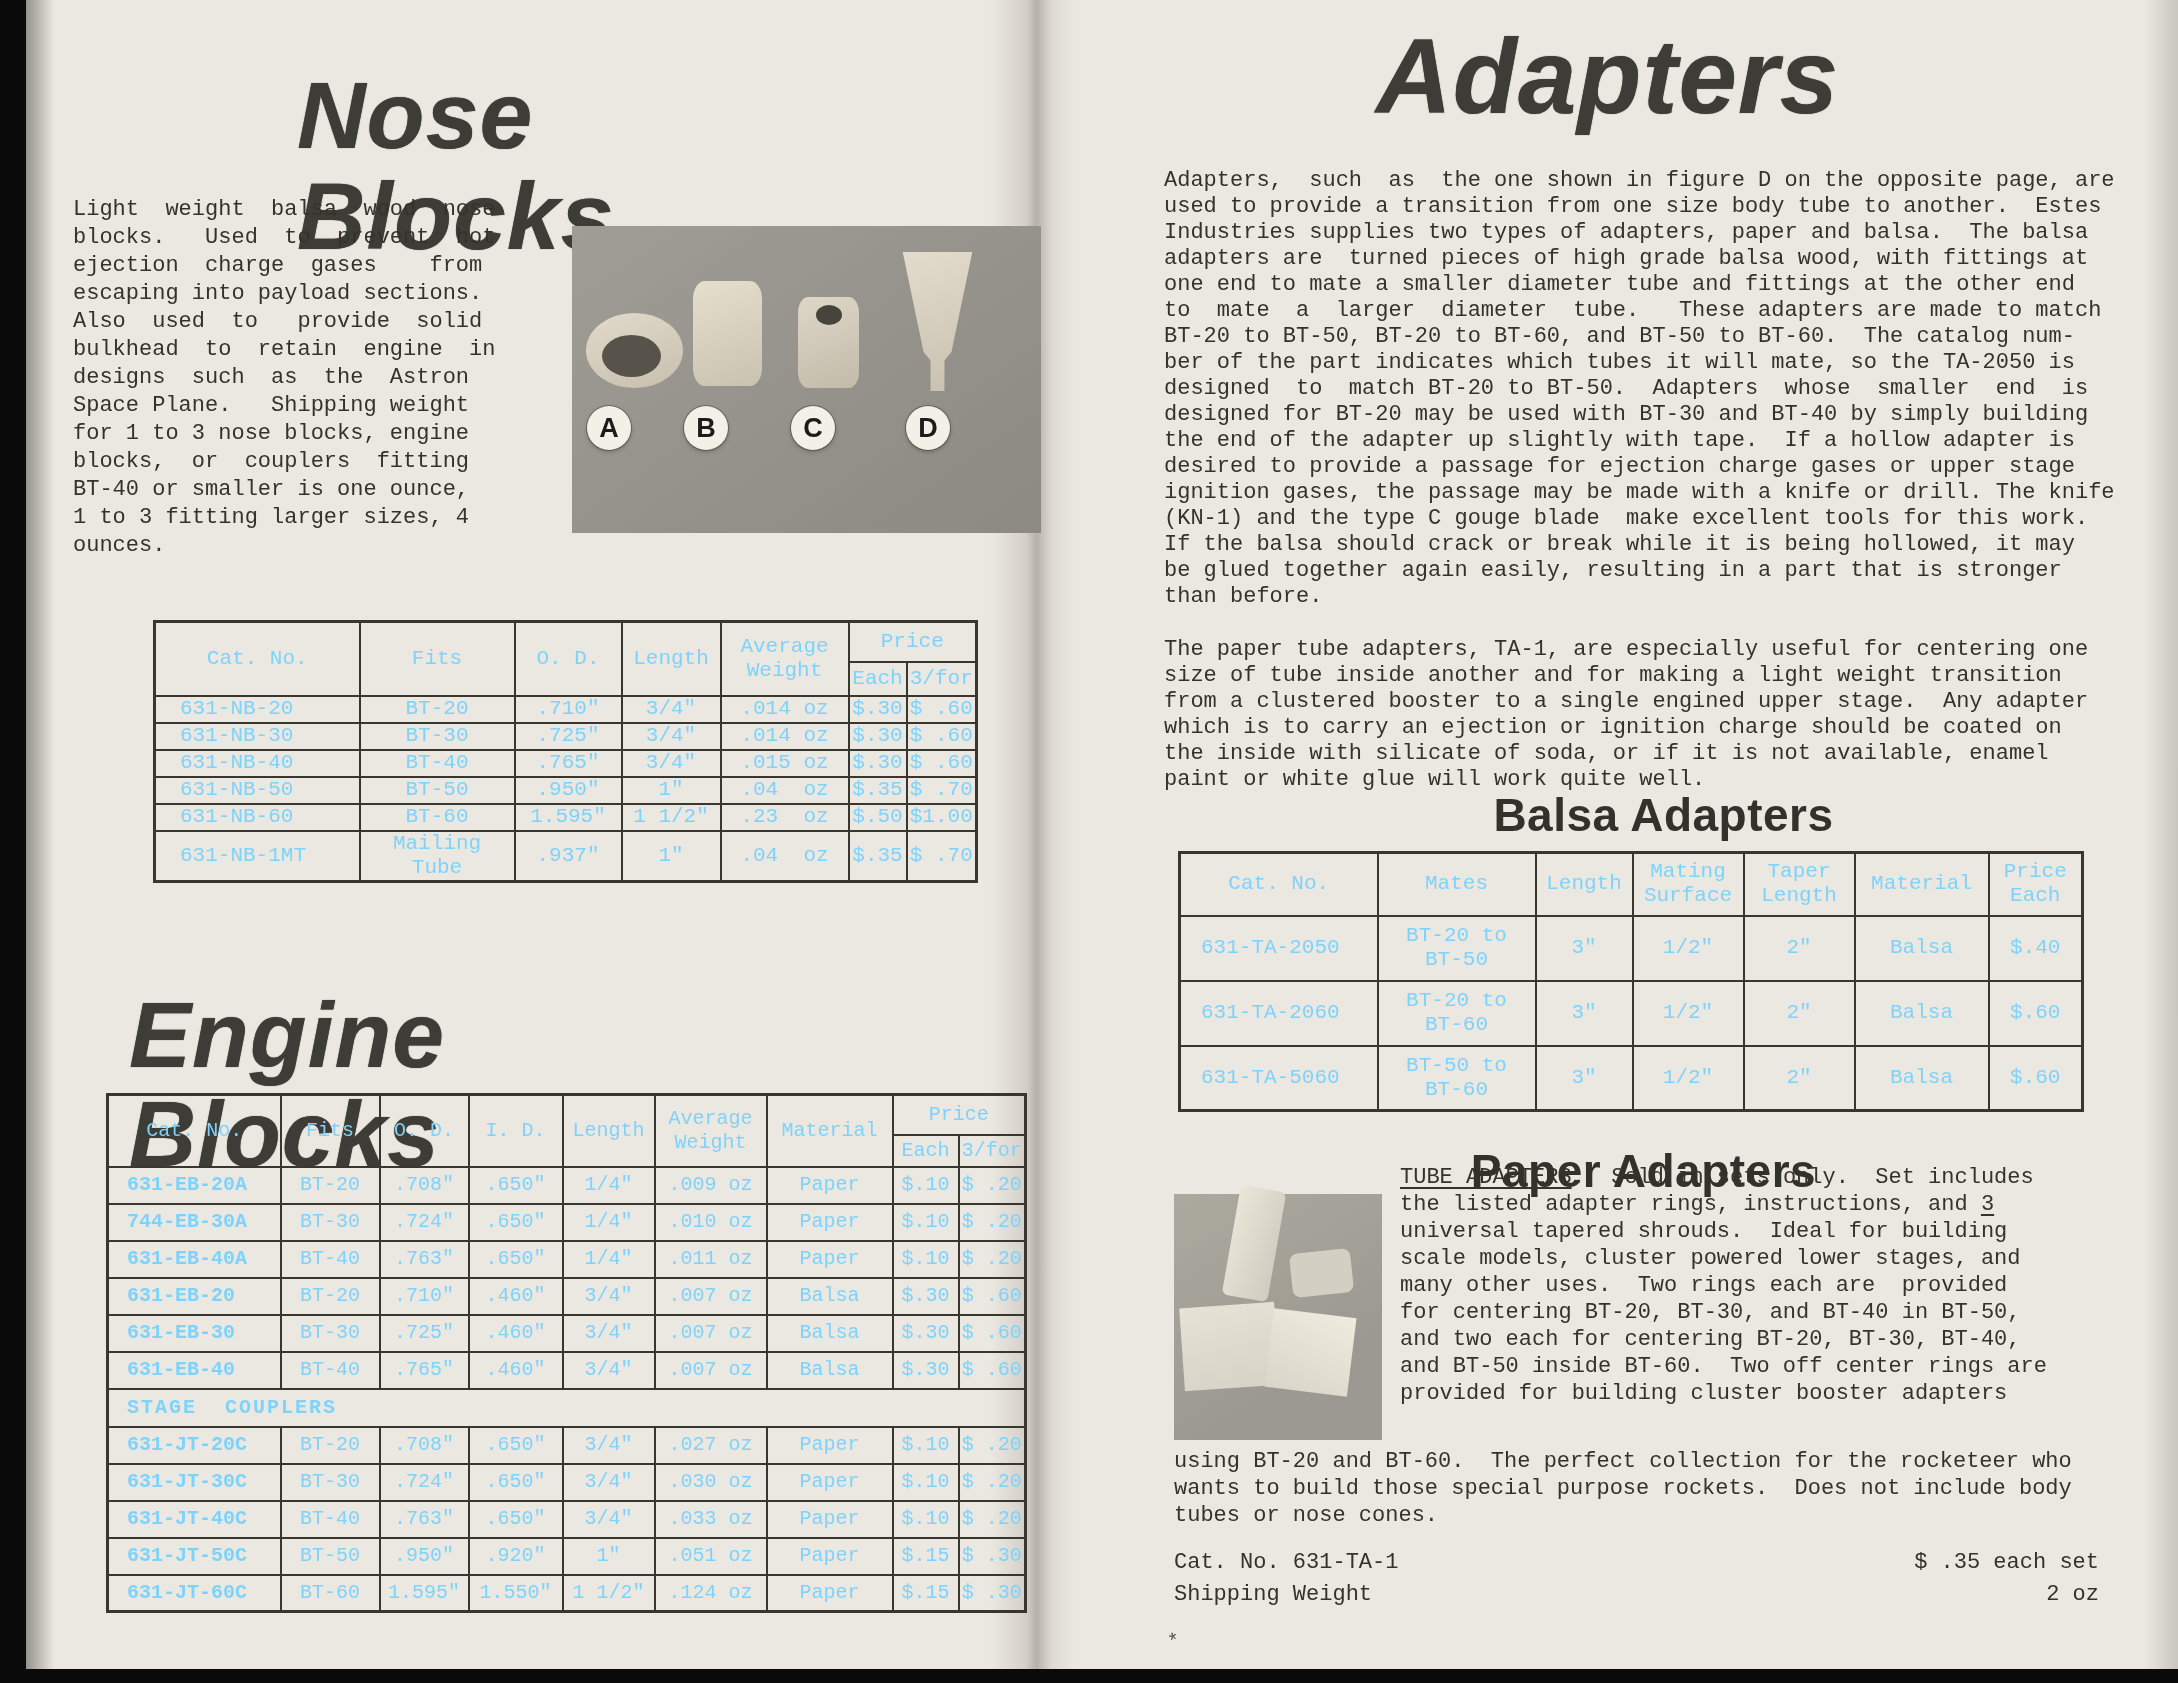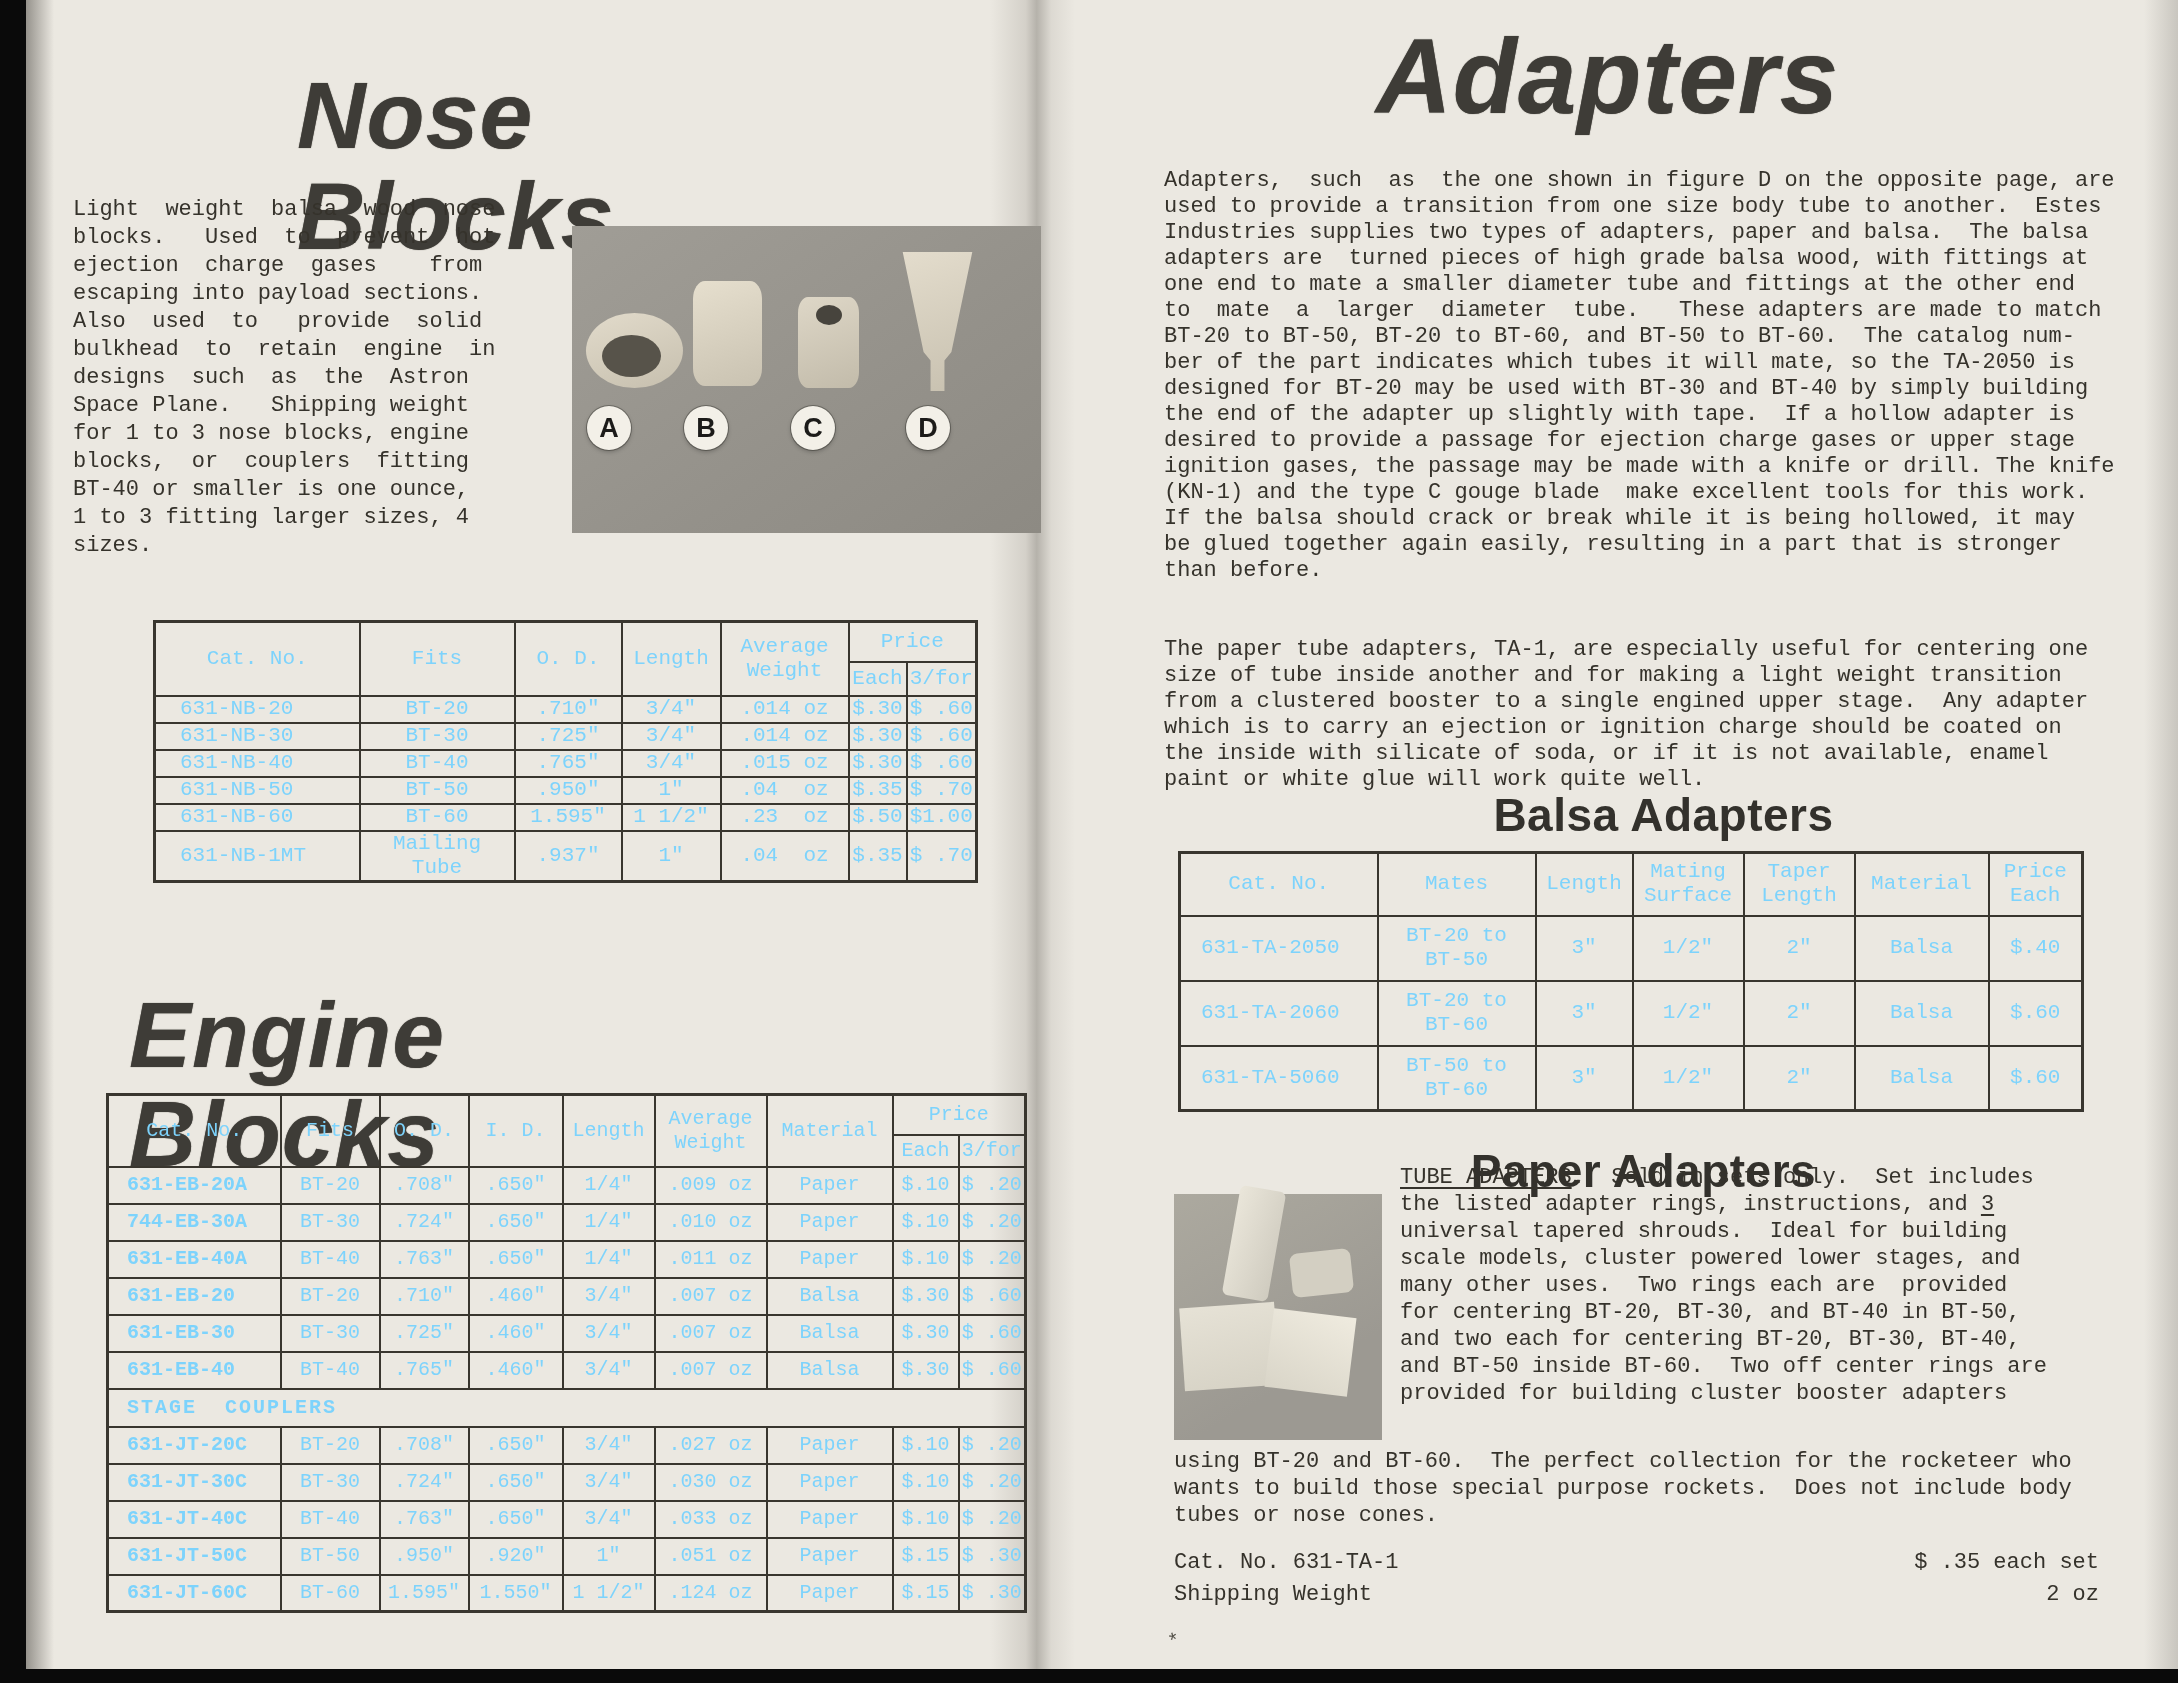--- a/index.html
+++ b/index.html
@@ -83,21 +83,21 @@
       <div class="tl">ejection  charge  gases    from</div>
       <div class="tl">escaping into payload sections.</div>
       <div class="tl">Also  used  to   provide  solid</div>
       <div class="tl">bulkhead  to  retain  engine  in</div>
       <div class="tl">designs  such  as  the  Astron</div>
       <div class="tl">Space Plane.   Shipping weight</div>
       <div class="tl">for 1 to 3 nose blocks, engine</div>
       <div class="tl">blocks,  or  couplers  fitting</div>
       <div class="tl">BT-40 or smaller is one ounce,</div>
       <div class="tl">1 to 3 fitting larger sizes, 4</div>
-      <div class="tl">sizes.</div>
+      <div class="tl">ounces.</div>
     </div>
 
   <div class="photo" style="left:572px; top:226px; width:469px; height:307px;">
     <div class="obj" style="left:14px; top:87px; width:97px; height:75px; border-radius:50%;
                 background:linear-gradient(160deg,#e2dbcb,#c6bfae);">
       <div style="position:absolute; left:16px; top:22px; width:59px; height:42px; border-radius:50%; background:#57534a;"></div>
     </div>
     <div class="obj" style="left:121px; top:55px; width:69px; height:105px; border-radius:12px/18px;
                 background:linear-gradient(160deg,#e6dfce,#c9c2b1);"></div>
     <div class="obj" style="left:226px; top:71px; width:61px; height:91px; border-radius:10px/16px;
@@ -364,20 +364,21 @@
 
   <div class="para" style="left:1164px; top:168px; line-height:26px;">
       <div class="tl">Adapters,  such  as  the one shown in figure D on the opposite page, are</div>
       <div class="tl">used to provide a transition from one size body tube to another.  Estes</div>
       <div class="tl">Industries supplies two types of adapters, paper and balsa.  The balsa</div>
       <div class="tl">adapters are  turned pieces of high grade balsa wood, with fittings at</div>
       <div class="tl">one end to mate a smaller diameter tube and fittings at the other end</div>
       <div class="tl">to  mate  a  larger  diameter  tube.   These adapters are made to match</div>
       <div class="tl">BT-20 to BT-50, BT-20 to BT-60, and BT-50 to BT-60.  The catalog num-</div>
       <div class="tl">ber of the part indicates which tubes it will mate, so the TA-2050 is</div>
+      <div class="tl">designed  to  match BT-20 to BT-50.  Adapters  whose  smaller  end  is</div>
       <div class="tl">designed for BT-20 may be used with BT-30 and BT-40 by simply building</div>
       <div class="tl">the end of the adapter up slightly with tape.  If a hollow adapter is</div>
       <div class="tl">desired to provide a passage for ejection charge gases or upper stage</div>
       <div class="tl">ignition gases, the passage may be made with a knife or drill. The knife</div>
       <div class="tl">(KN-1) and the type C gouge blade  make excellent tools for this work.</div>
       <div class="tl">If the balsa should crack or break while it is being hollowed, it may</div>
       <div class="tl">be glued together again easily, resulting in a part that is stronger</div>
       <div class="tl">than before.</div>
     </div>
 

